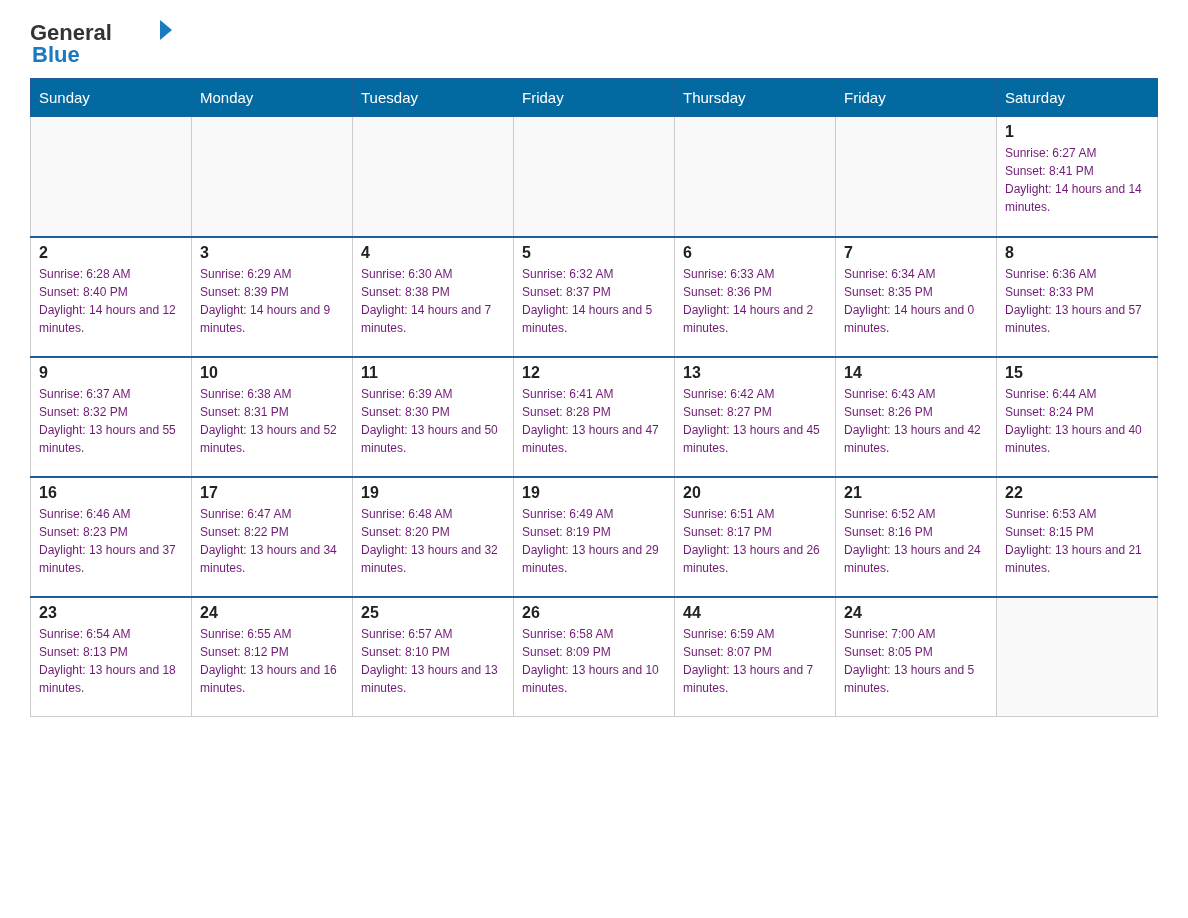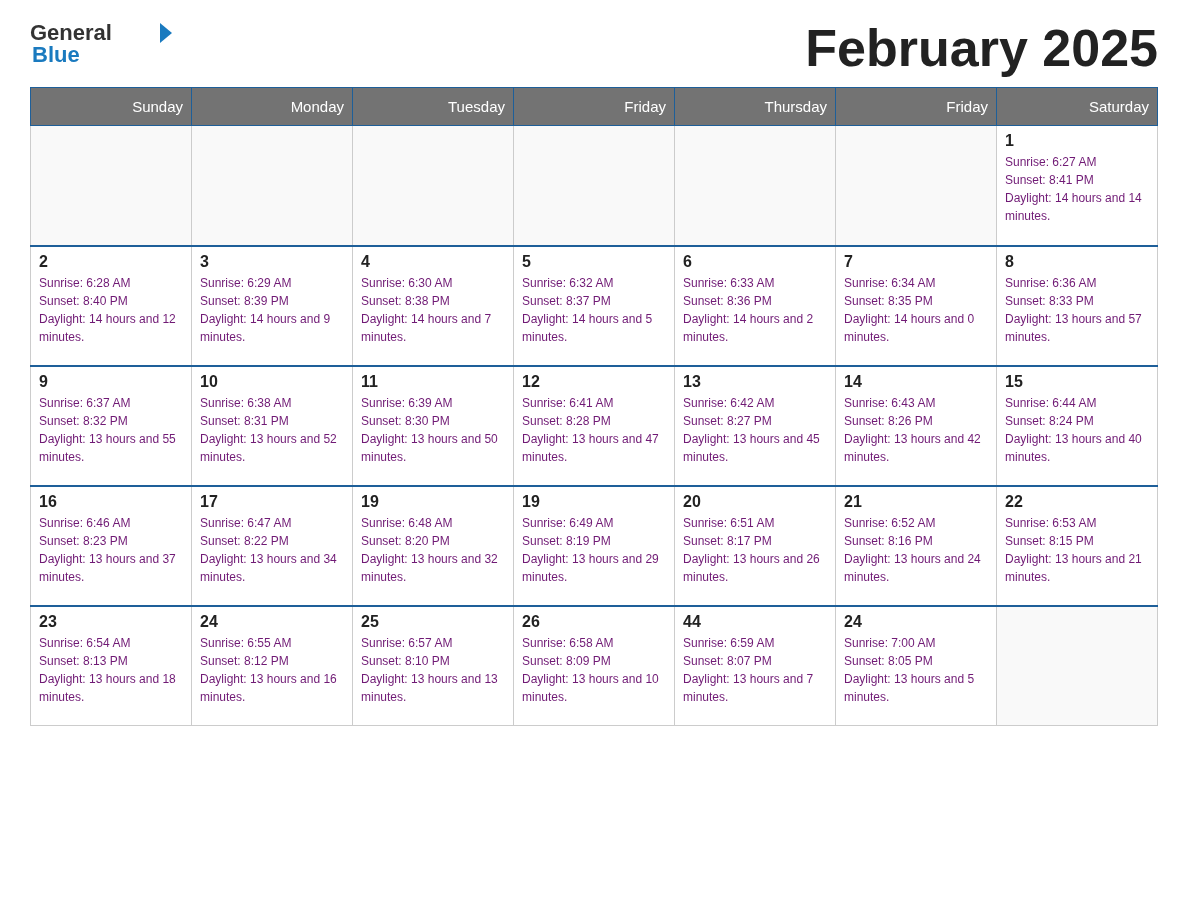--- a/index.html
+++ b/index.html
@@ -19,21 +19,21 @@
     .logo {
       display: flex;
       flex-direction: column;
       align-items: flex-start;
     }
     .logo-text {
       font-size: 22px;
       font-weight: bold;
       color: #333;
       display: flex;
-      align-items: center;
+      align-items: flex-start;
       gap: 44px;
     }
     .logo-general { color: #333; }
     .logo-arrow {
       display: inline-block;
       width: 0;
       height: 0;
       border-left: 12px solid #1a7abf;
       border-top: 10px solid transparent;
       border-bottom: 10px solid transparent;
@@ -60,24 +60,24 @@
       font-size: 20px;
       color: #555;
       margin-top: 4px;
     }
     .calendar {
       width: 100%;
       border-collapse: collapse;
       margin-top: 10px;
     }
     .calendar th {
-      background-color: #737373;
+      background-color: #0369a1;
       color: #fff;
       padding: 10px 8px;
-      text-align: right;
+      text-align: left;
       font-size: 15px;
       font-weight: normal;
       border: 1px solid #1e5f99;
     }
     .calendar td {
       vertical-align: top;
       border: 1px solid #ccc;
       padding: 6px 8px;
       width: 14.28%;
       font-size: 12.5px;
@@ -109,21 +109,20 @@
 
 <div class="header">
   <div class="logo">
     <div class="logo-text">
       <span class="logo-general">General</span>
       <span class="logo-arrow"></span>
     </div>
     <span class="logo-blue">Blue</span>
   </div>
   <div class="title-section">
-    <div class="month-title">February 2025</div>
   </div>
 </div>
 
 <table class="calendar">
   <thead>
     <tr>
     <th>Sunday</th>
         <th>Monday</th>
         <th>Tuesday</th>
         <th>Friday</th>

